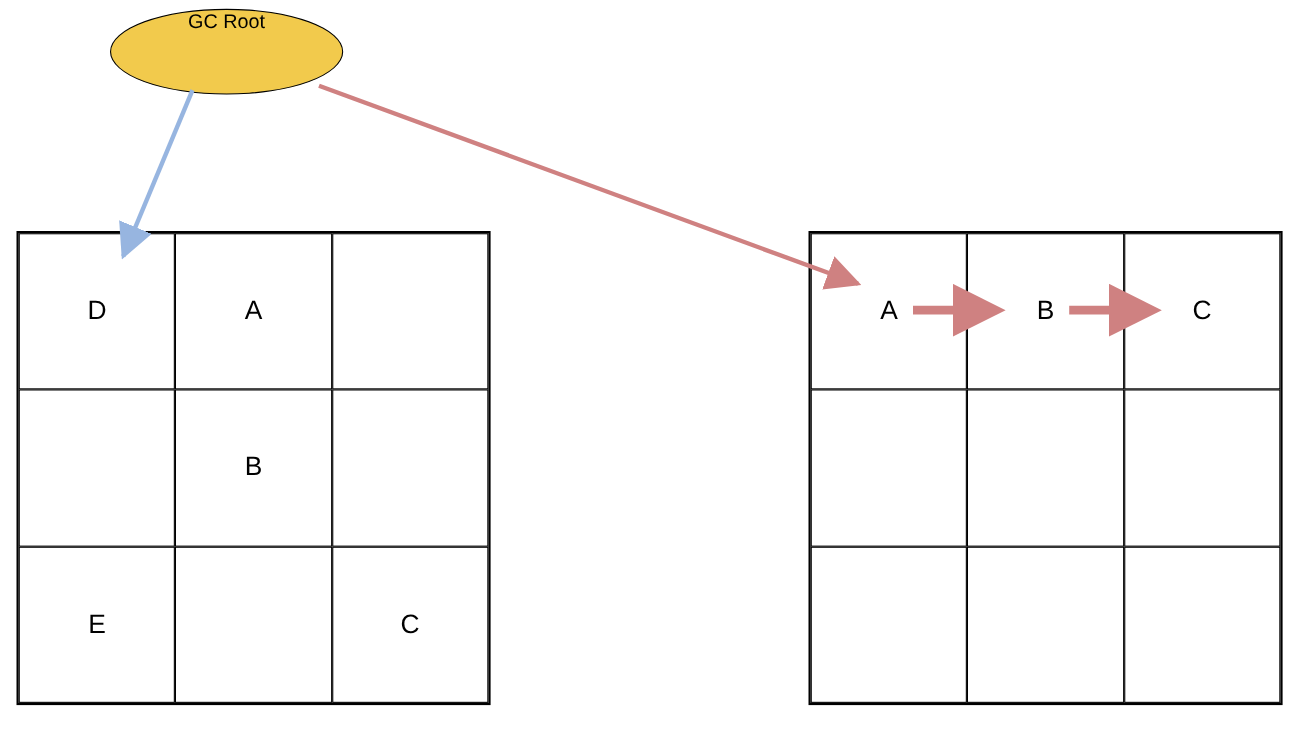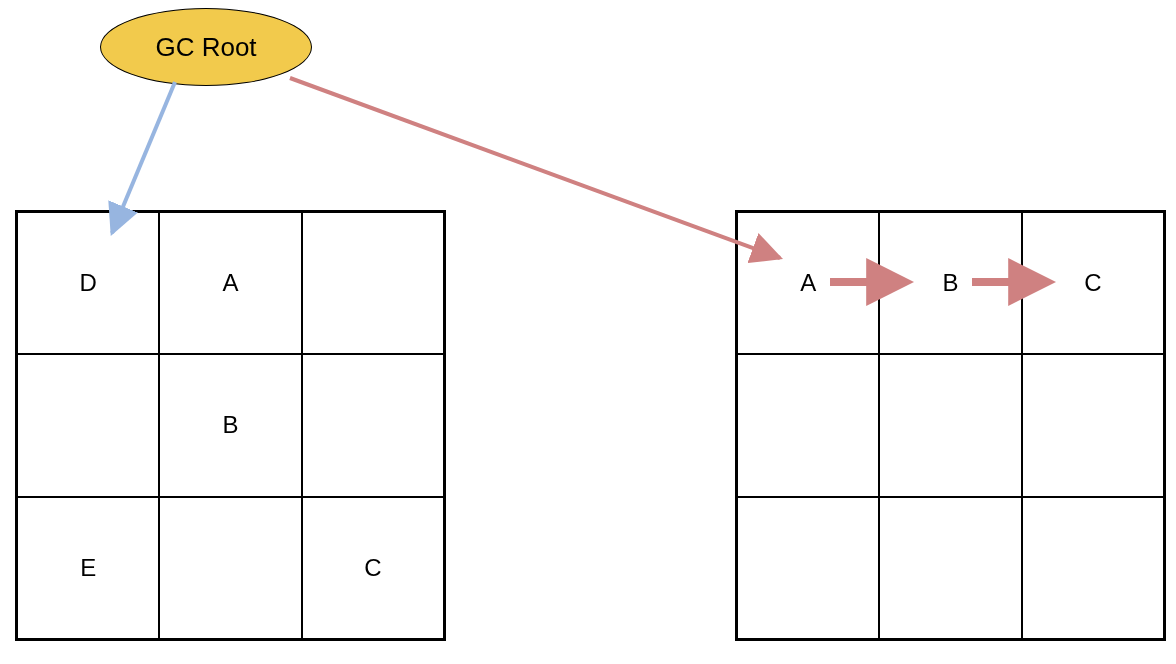--- a/index.html
+++ b/index.html
@@ -18,23 +18,23 @@
   .gc-root {
     position: absolute;
     left: 100px;
     top: 8px;
     width: 210px;
     height: 76px;
     background: #f2ca4c;
     border: 1px solid #000;
     border-radius: 50%;
     display: flex;
-    align-items: center;
+    align-items: flex-start;
     justify-content: center;
-    font-size: 26px;
+    font-size: 18px;
     color: #000;
   }
   .grid {
     position: absolute;
     border: 2px solid #000;
     display: grid;
     grid-template-columns: repeat(3, 1fr);
     grid-template-rows: repeat(3, 1fr);
     background: #fff;
   }

